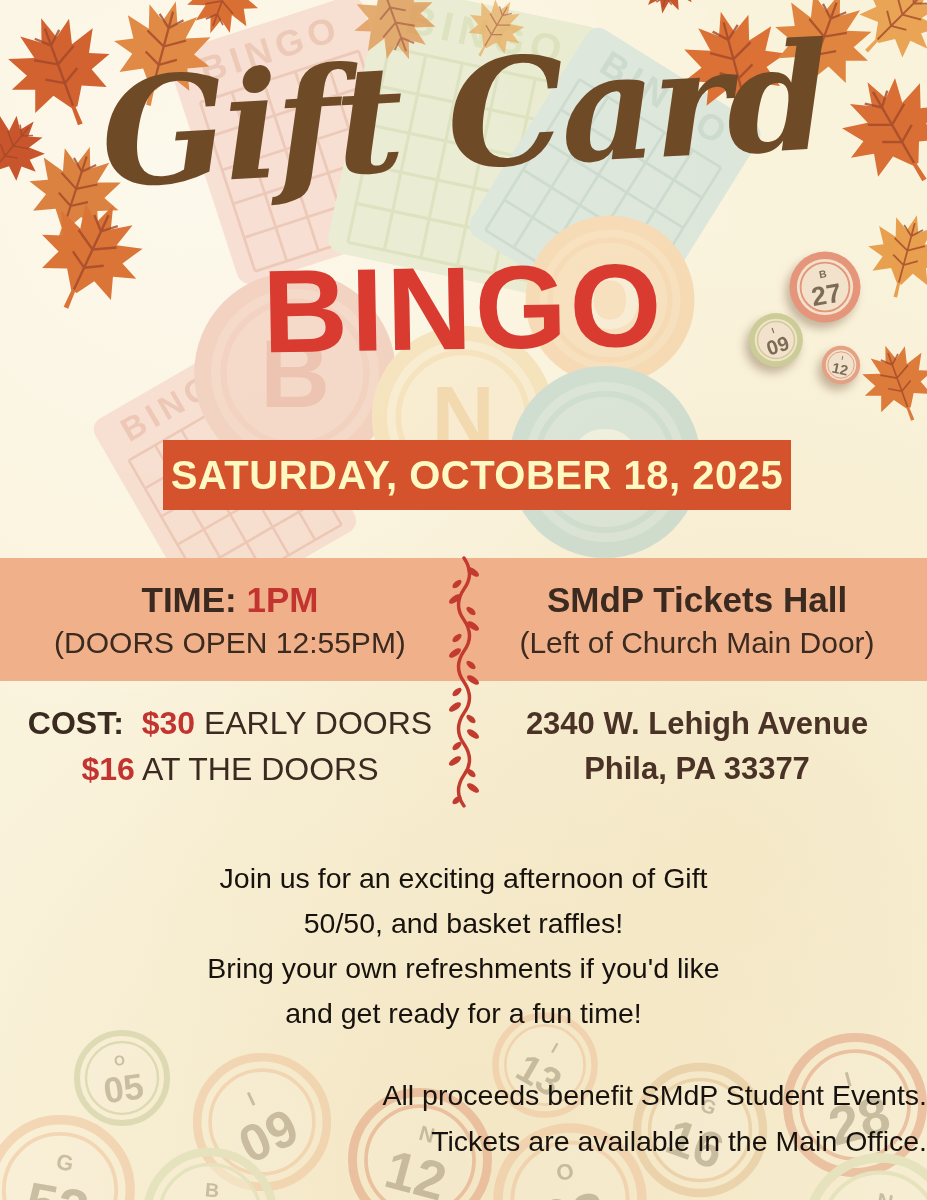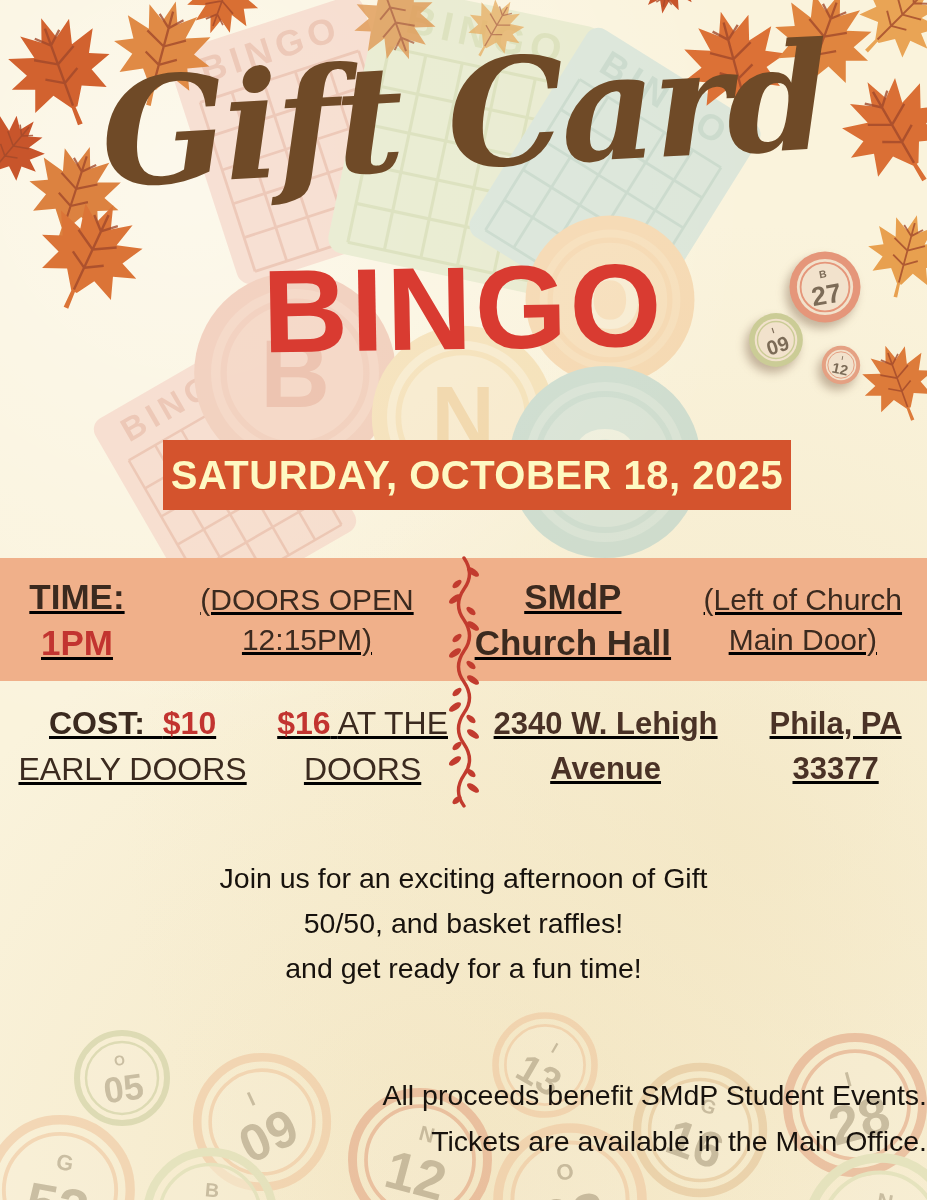--- a/index.html
+++ b/index.html
@@ -37,22 +37,22 @@
     position:absolute;left:163px;top:440px;width:628px;height:70px;
     background:var(--banner_bg);display:flex;align-items:center;justify-content:center;
     z-index:6;
   }
   .date-banner span{color:#fef9c3;font-weight:bold;font-size:40px;letter-spacing:.5px;}
 
   .band{
     position:absolute;left:0;top:558px;width:927px;height:123px;
     background:var(--band_bg);z-index:5;
   }
-  .col{position:absolute;display:flex;flex-direction:row;justify-content:center;
-       align-items:center;text-align:center;z-index:7;text-decoration:underline;}
+  .col{position:absolute;display:flex;flex-direction:column;justify-content:center;
+       align-items:center;text-align:left;z-index:7;}
   .col.left{left:0;width:460px;}
   .col.right{left:467px;width:460px;}
   .band-col{top:558px;height:123px;}
   .cost-col{top:698px;height:96px;}
   .line-big{font-size:35px;font-weight:bold;color:var(--text_dark);line-height:46px;}
   .line-sub{font-size:30px;color:var(--text_dark);line-height:40px;}
   .red{color:var(--accent_red);}
   .cost-line{font-size:32px;color:var(--text_dark);line-height:46px;}
   .cost-line b{font-weight:bold;}
   .addr-line{font-size:31px;font-weight:bold;color:#4A3226;line-height:45px;}
@@ -421,25 +421,25 @@
     <span>SATURDAY, OCTOBER 18, 2025</span>
   </div>
 
   <div class="band"></div>
 
   <div class="col left band-col">
     <div class="line-big">
       <span>TIME:</span>
       <span class="red">1PM</span>
     </div>
-    <div class="line-sub">(DOORS OPEN 12:15PM)</div>
+    <div class="line-sub">(DOORS OPEN 12:55PM)</div>
   </div>
 
   <div class="col right band-col">
-    <div class="line-big">SMdP Church Hall</div>
+    <div class="line-big">SMdP Tickets Hall</div>
     <div class="line-sub">(Left of Church Main Door)</div>
   </div>
 
   <div class="vine" id="vine">
       <svg width="36" height="252" viewBox="0 0 36 252">
         <path d="M18,2q11,16 0,31q-11,16 0,31q11,16 0,31q-11,16 0,31q11,16 0,31q-11,16 0,31q11,16 0,31q-11,16 0,31" fill="none" stroke="#C23B2E" stroke-width="3.4" stroke-linecap="round"></path>
         <ellipse cx="27" cy="16" rx="7" ry="3.2" fill="#C23B2E" transform="rotate(35 27 16)"></ellipse>
                <ellipse cx="11" cy="28" rx="5.5" ry="2.8" fill="#C23B2E" transform="rotate(-40 11 28)"></ellipse>
         <ellipse cx="9" cy="43" rx="7" ry="3.2" fill="#C23B2E" transform="rotate(-35 9 43)"></ellipse>
                <ellipse cx="25" cy="55" rx="5.5" ry="2.8" fill="#C23B2E" transform="rotate(40 25 55)"></ellipse>
@@ -456,37 +456,38 @@
         <ellipse cx="9" cy="205" rx="7" ry="3.2" fill="#C23B2E" transform="rotate(-35 9 205)"></ellipse>
                <ellipse cx="25" cy="217" rx="5.5" ry="2.8" fill="#C23B2E" transform="rotate(40 25 217)"></ellipse>
         <ellipse cx="27" cy="232" rx="7" ry="3.2" fill="#C23B2E" transform="rotate(35 27 232)"></ellipse>
                <ellipse cx="11" cy="244" rx="5.5" ry="2.8" fill="#C23B2E" transform="rotate(-40 11 244)"></ellipse>
       </svg>
     </div>
 
   <div class="col left cost-col">
     <div class="cost-line">
       <b>COST:</b>&nbsp;
-      <b class="red">$10</b>
+      <b class="red">$30</b>
       <span>EARLY DOORS</span>
     </div>
     <div class="cost-line">
       <b class="red">$16</b>
       <span>AT THE DOORS</span>
     </div>
   </div>
 
   <div class="col right cost-col">
     <div class="addr-line">2340 W. Lehigh Avenue</div>
     <div class="addr-line">Phila, PA 33377</div>
   </div>
 
   <div class="body-text">
     <div>Join us for an exciting afternoon of Gift</div>
     <div>50/50, and basket raffles!</div>
+    <div>Bring your own refreshments if you'd like</div>
     <div>and get ready for a fun time!</div>
   </div>
 
   <div class="footer-text">
     <div>All proceeds benefit SMdP Student Events.</div>
     <div>Tickets are available in the Main Office.</div>
   </div>
 
 </div>
 

